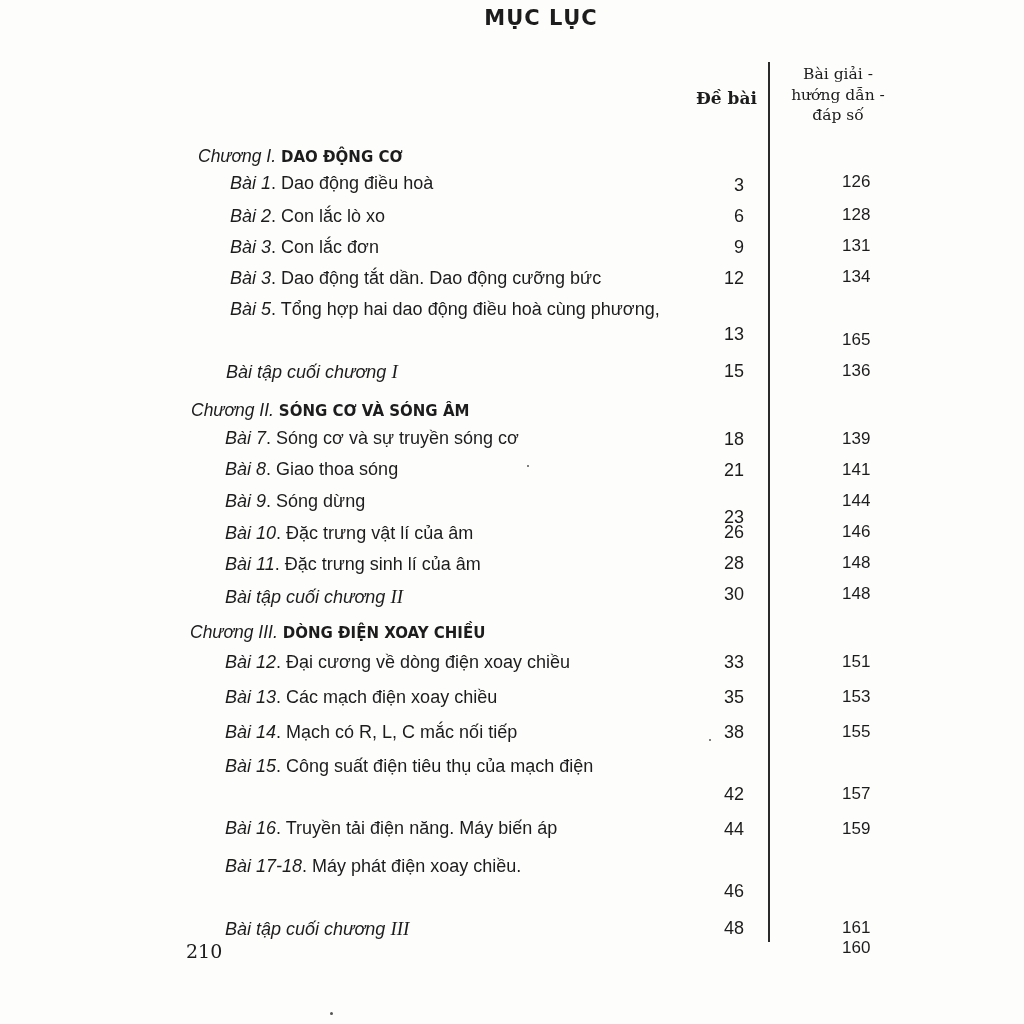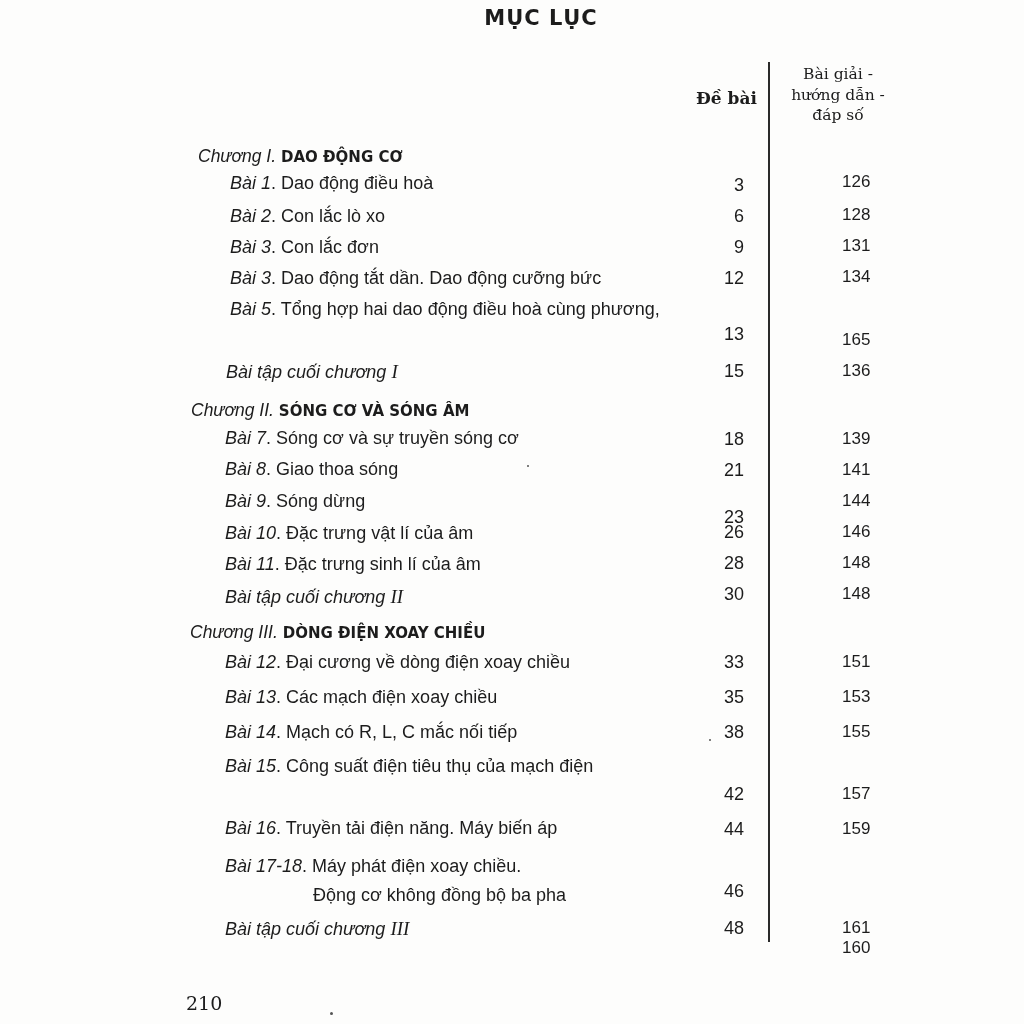--- a/index.html
+++ b/index.html
@@ -48,21 +48,21 @@
     position: absolute; white-space: nowrap; font-size: 18px; font-style: italic;
   }
   .exercise .roman { font-family: "Liberation Serif", serif; font-size: 19px; }
   .pg1 {
     position: absolute; right: 280px; font-size: 18px; text-align: right;
   }
   .pg2 {
     position: absolute; left: 842px; font-size: 17px;
   }
   .footer-page {
-    position: absolute; left: 186px; top: 992px;
+    position: absolute; left: 186px; top: 940px;
     font-family: "DejaVu Serif", serif; font-size: 19px;
   }
   .speck { position: absolute; width: 3px; height: 3px; border-radius: 50%; background: #555; }
 </style>
 </head>
 <body>
 
 <div class="page-title">MỤC LỤC</div>
 
 <div class="col-head-1">Đề bài</div>
@@ -187,21 +187,20 @@
 <div class="pg2" style="top:784px;">157</div>
 
 <div class="lesson" style="left:225px; top:813px;">
   <span class="num">Bài 16</span>. <span>Truyền tải điện năng. Máy biến áp</span>
 </div>
 <div class="pg1" style="top:819px;">44</div>
 <div class="pg2" style="top:819px;">159</div>
 
 <div class="lesson" style="left:225px; top:852px; line-height:29px;">
   <span class="num">Bài 17-18</span>. <span>Máy phát điện xoay chiều.</span>
-  <span class="cont" style="padding-left:88px;">Động cơ không đồng bộ ba pha</span>
 </div>
 <div class="pg1" style="top:881px;">46</div>
 <div class="pg2" style="top:912px;margin-top:26px;">160</div>
 
 <div class="exercise" style="left:225px; top:918px;">
   <span>Bài tập cuối chương</span>
   <span class="roman">III</span>
 </div>
 <div class="pg1" style="top:918px;">48</div>
 <div class="pg2" style="top:918px;">161</div>

